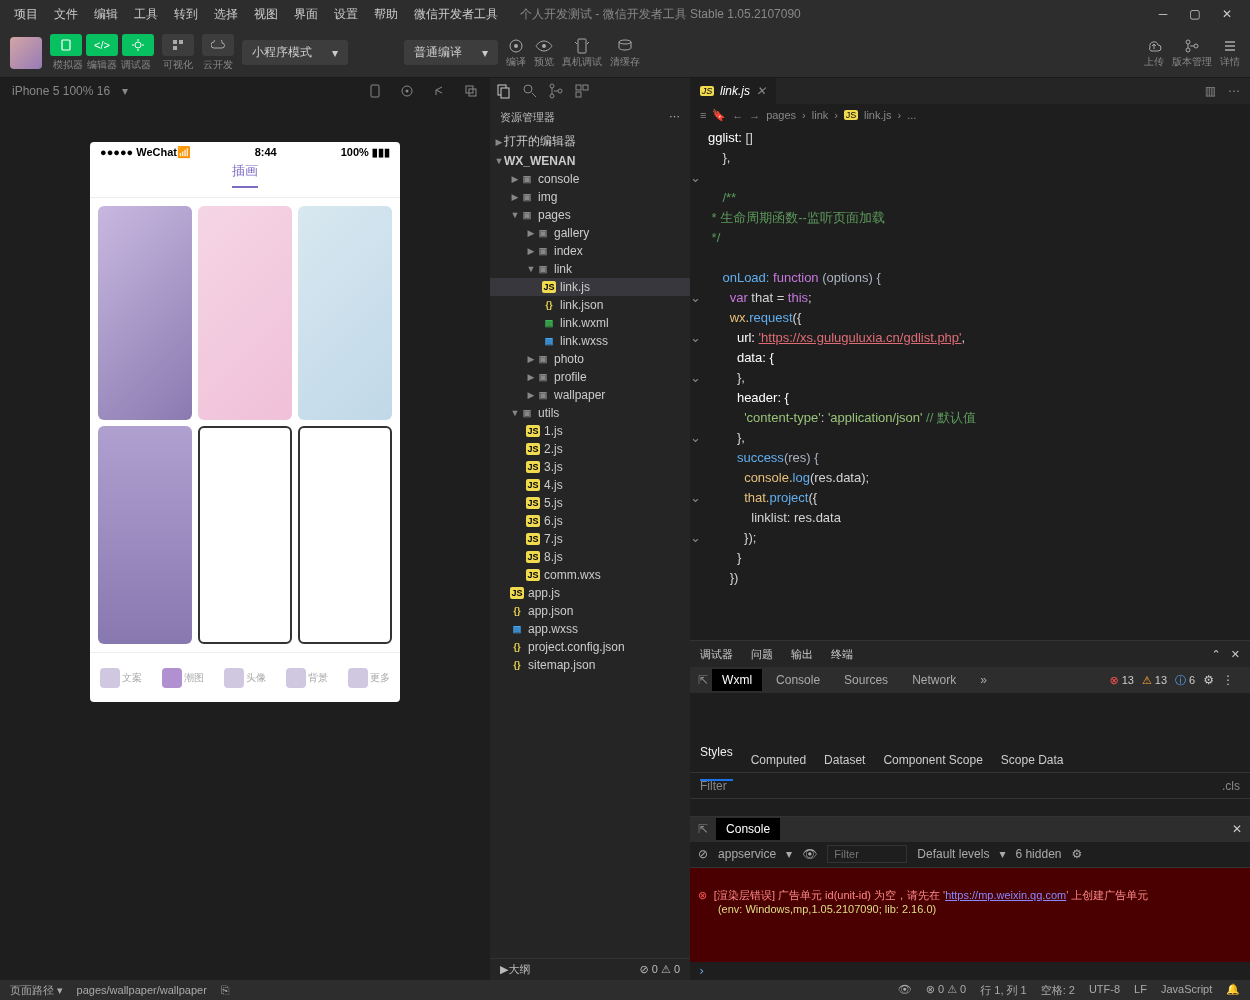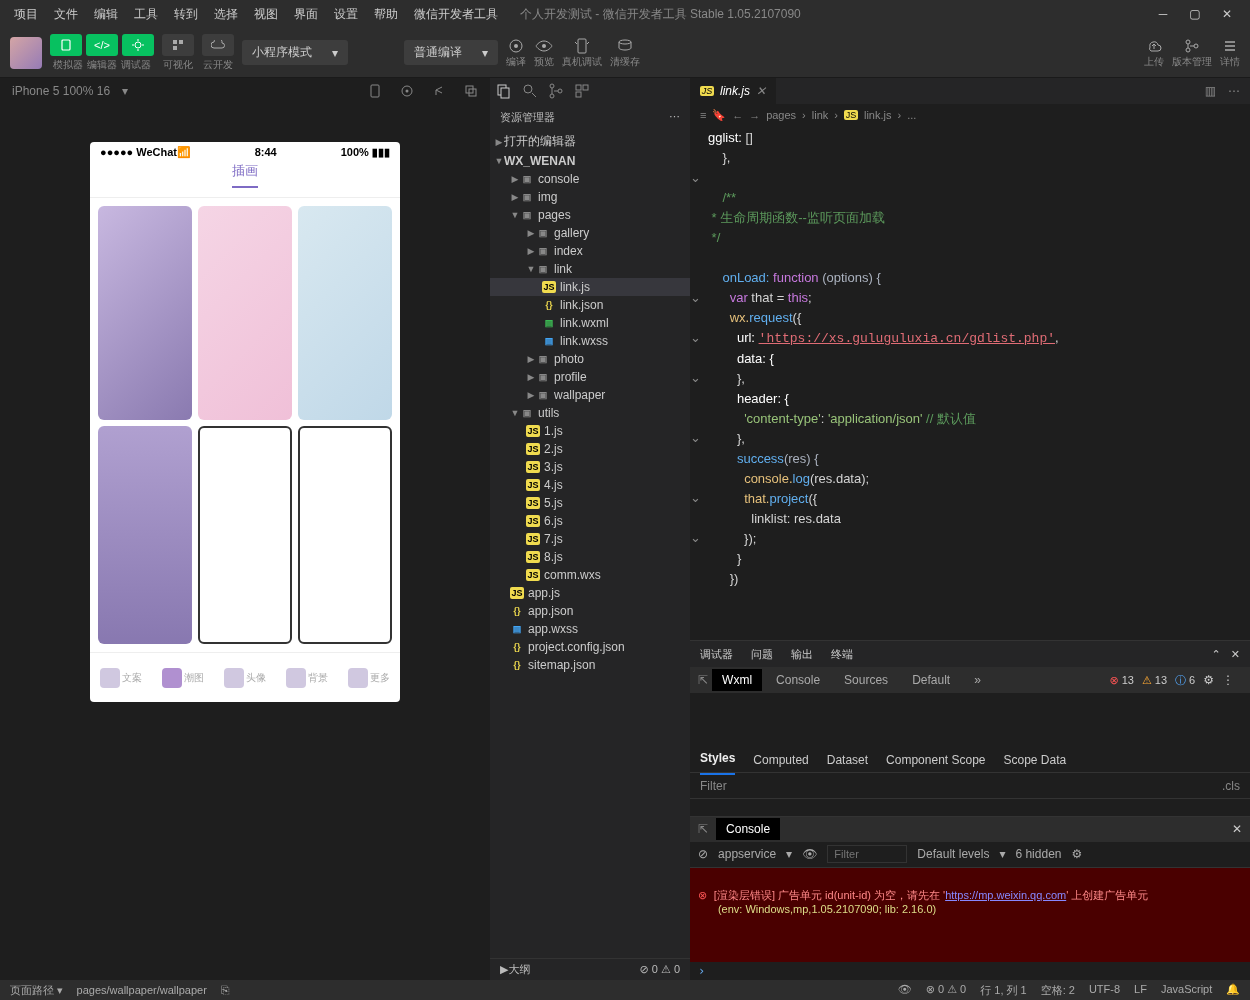--- a/index.html
+++ b/index.html
@@ -63,35 +63,35 @@
 .tabbar { height:26px; background:#252526; display:flex; align-items:center; }
 .filetab { height:26px; background:#1e1e1e; padding:0 10px; display:flex; align-items:center; gap:6px; font-style:italic; color:#fff; }
 .filetab .x { color:#888; cursor:pointer; }
 .crumb { height:22px; display:flex; align-items:center; padding:0 10px; gap:6px; color:#888; font-size:11px; }
 .editor { flex:1; display:flex; overflow:hidden; font-family:Consolas,monospace; font-size:13px; line-height:20px; }
 .codemarks { width:18px; color:#888; padding-top:2px; }
 .code { flex:1; padding-top:2px; white-space:pre; color:#d4d4d4; }
 .c-kw { color:#c678dd; }
 .c-fn { color:#61afef; }
 .c-str { color:#98c379; }
-.c-str2 { color:#e06c75; text-decoration:underline;font-family:Liberation Mono, monospace; }
+.c-str2 { color:#e06c75; text-decoration:underline; }
 .c-prop { color:#ffffff; }
 .c-cmt { color:#5c9a5c; }
 .c-var { color:#e5c07b; }
 .c-pun { color:#abb2bf; }
 .debugpane { height:340px; display:flex; flex-direction:column; border-top:1px solid #333; }
 .dphdr { height:26px; background:#252526; display:flex; align-items:center; padding:0 10px; gap:18px; font-size:11px; }
 .dphdr .r { margin-left:auto; display:flex; gap:10px; align-items:center; }
 .dptabs { height:26px; background:#2d2d2d; display:flex; align-items:center; padding:0 8px; gap:4px; }
 .dptab { padding:4px 10px; color:#aaa; cursor:pointer; }
 .dptab.active { background:#000; color:#fff; }
 .dpcounts { margin-left:auto; display:flex; gap:8px; align-items:center; padding-right:8px; }
 .badge { display:inline-flex; align-items:center; gap:3px; font-size:11px; }
 .styletabs { height:26px; display:flex; align-items:center; padding:0 10px; gap:18px; background:#1e1e1e; border-bottom:1px solid #333; }
-.styletabs .active { color:#eee; border-bottom:2px solid #1a73e8; padding-bottom:8px; margin-bottom:-6px;font-weight:bold; }
+.styletabs .active { color:#eee; border-bottom:2px solid #1a73e8; padding-bottom:20px; margin-bottom:-6px; }
 .filterrow { height:26px; display:flex; align-items:center; padding:0 10px; justify-content:space-between; color:#888; border-bottom:1px solid #333; }
 .consolerow { height:26px; display:flex; align-items:center; background:#2d2d2d; padding:0 8px; border-top:1px solid #333; }
 .consolerow .tab { background:#000; padding:4px 10px; color:#fff; }
 .consolectrl { height:26px; display:flex; align-items:center; padding:0 8px; gap:10px; color:#aaa; background:#1e1e1e; border-bottom:1px solid #333; }
 .consolectrl input { background:#1e1e1e; border:1px solid #333; color:#ccc; padding:2px 6px; width:80px; font-size:11px; }
 .consoleout { flex:1; background:#4a0000; color:#f88; padding:20px 8px; font-family:Consolas,monospace; font-size:11px; overflow:auto; }
 .consoleout .link { color:#88f; text-decoration:underline; }
 .consoleout .yel { color:#dd8; }
 .prompt { background:#1e1e1e; color:#6ae; padding:2px 8px; font-family:Consolas,monospace; }
 .outline { height:22px; background:#252526; display:flex; align-items:center; padding:0 10px; color:#bbb; font-size:11px; border-top:1px solid #333; }
@@ -543,21 +543,21 @@
         <div class="r">
             <span>⌃</span>
             <span>✕</span>
           </div>
       </div>
       <div class="dptabs">
         <span style="color:#888">⇱</span>
         <span class="dptab active">Wxml</span>
         <span class="dptab">Console</span>
         <span class="dptab">Sources</span>
-        <span class="dptab">Default</span>
+        <span class="dptab">Network</span>
         <span class="dptab">»</span>
         <div class="dpcounts">
           <span class="badge">
               <span style="color:#f55">⊗</span>
               <span>13</span>
             </span>
           <span class="badge">
               <span style="color:#fa3">⚠</span>
               <span>13</span>
             </span>

